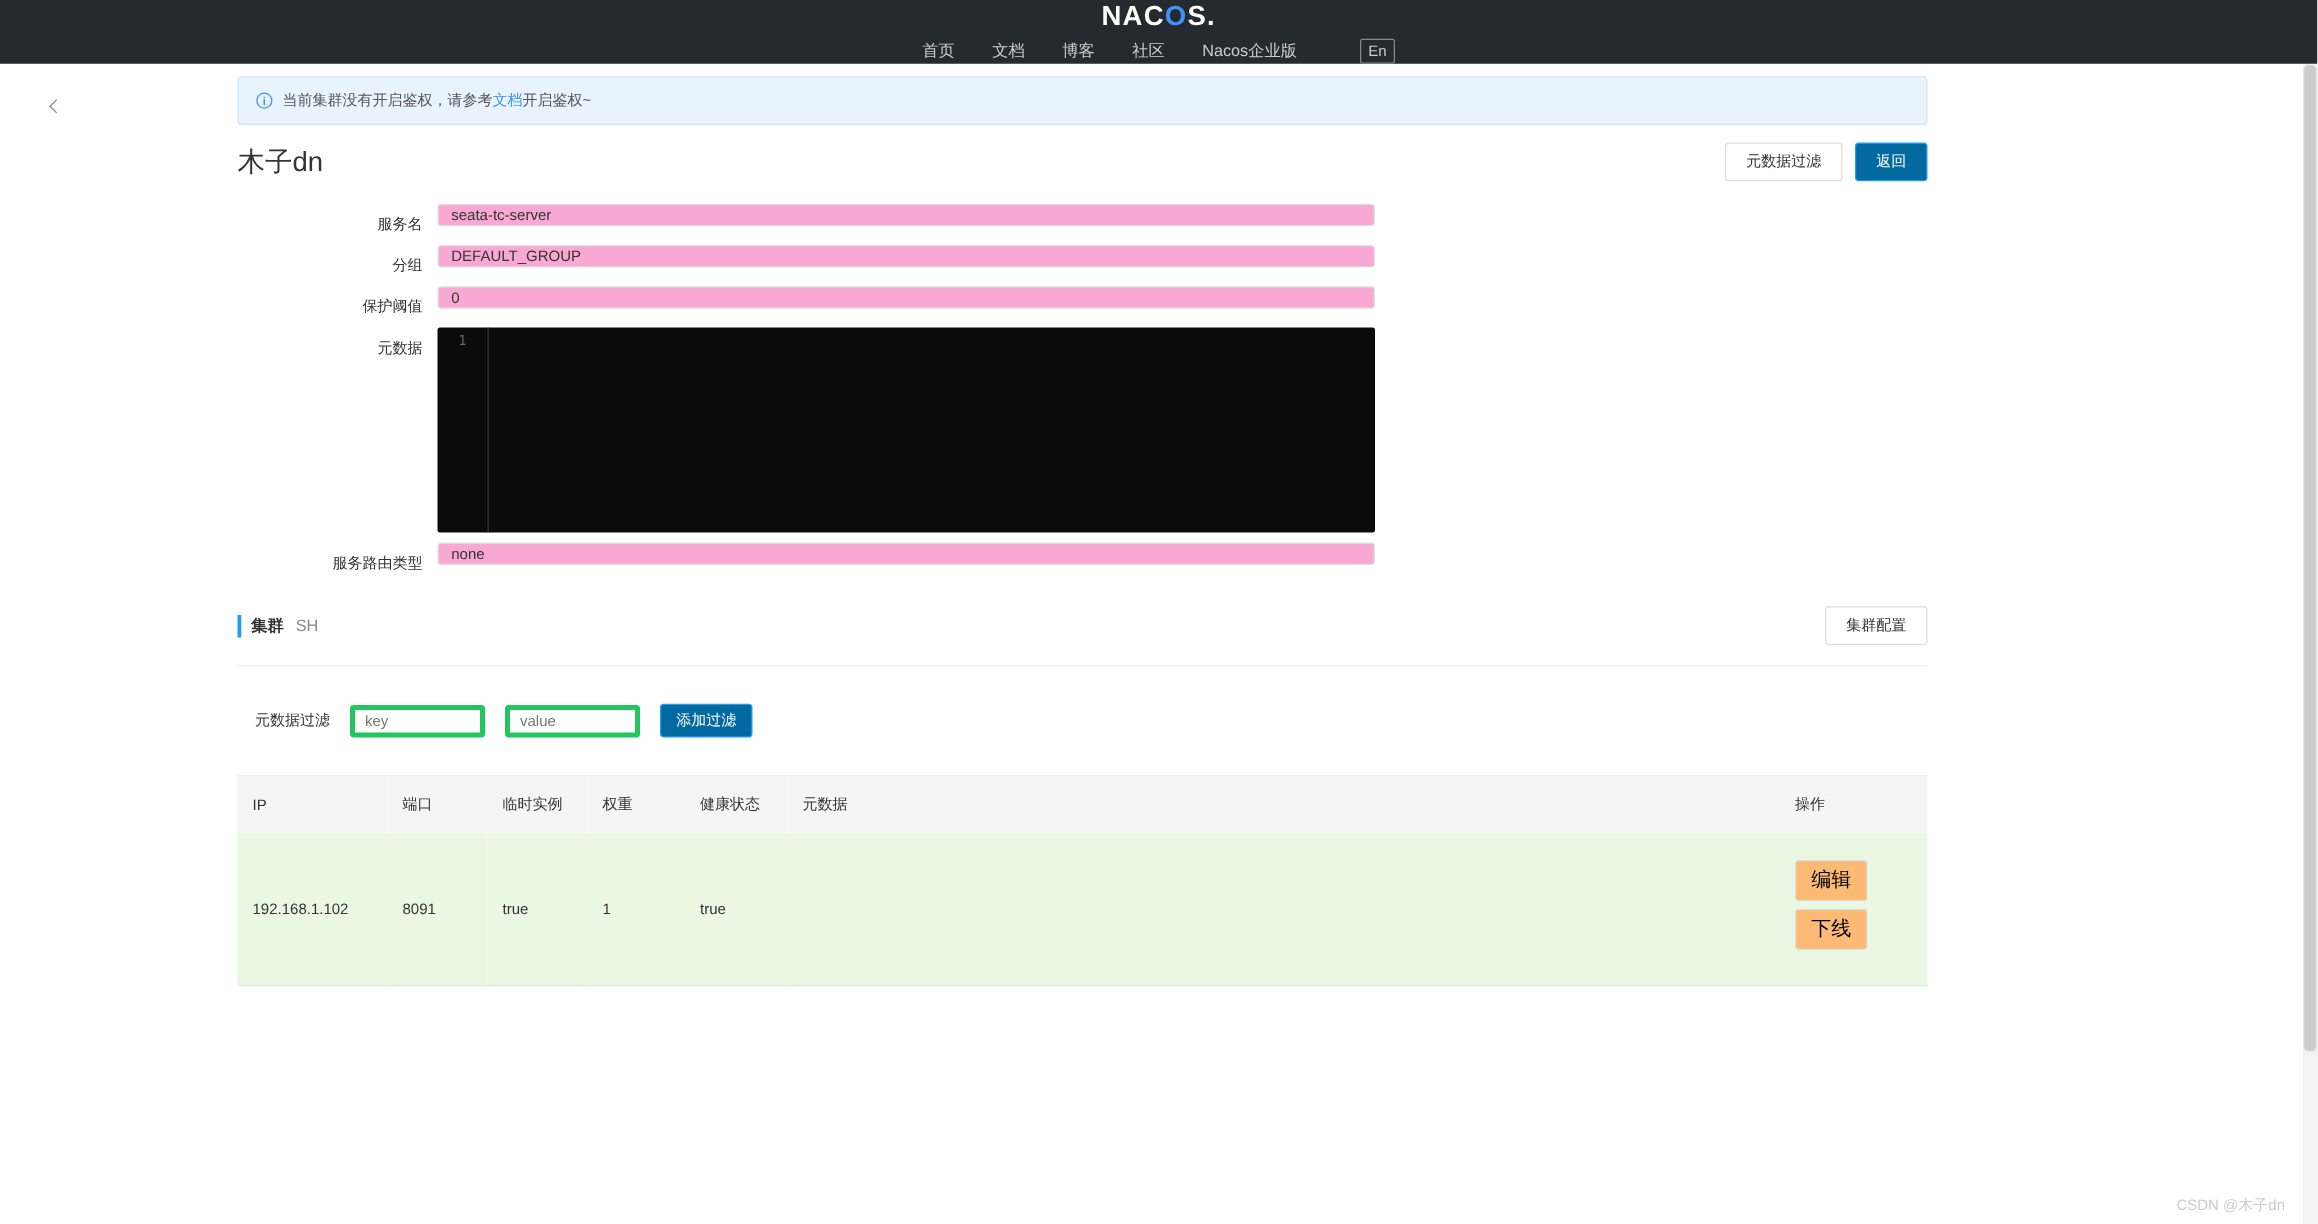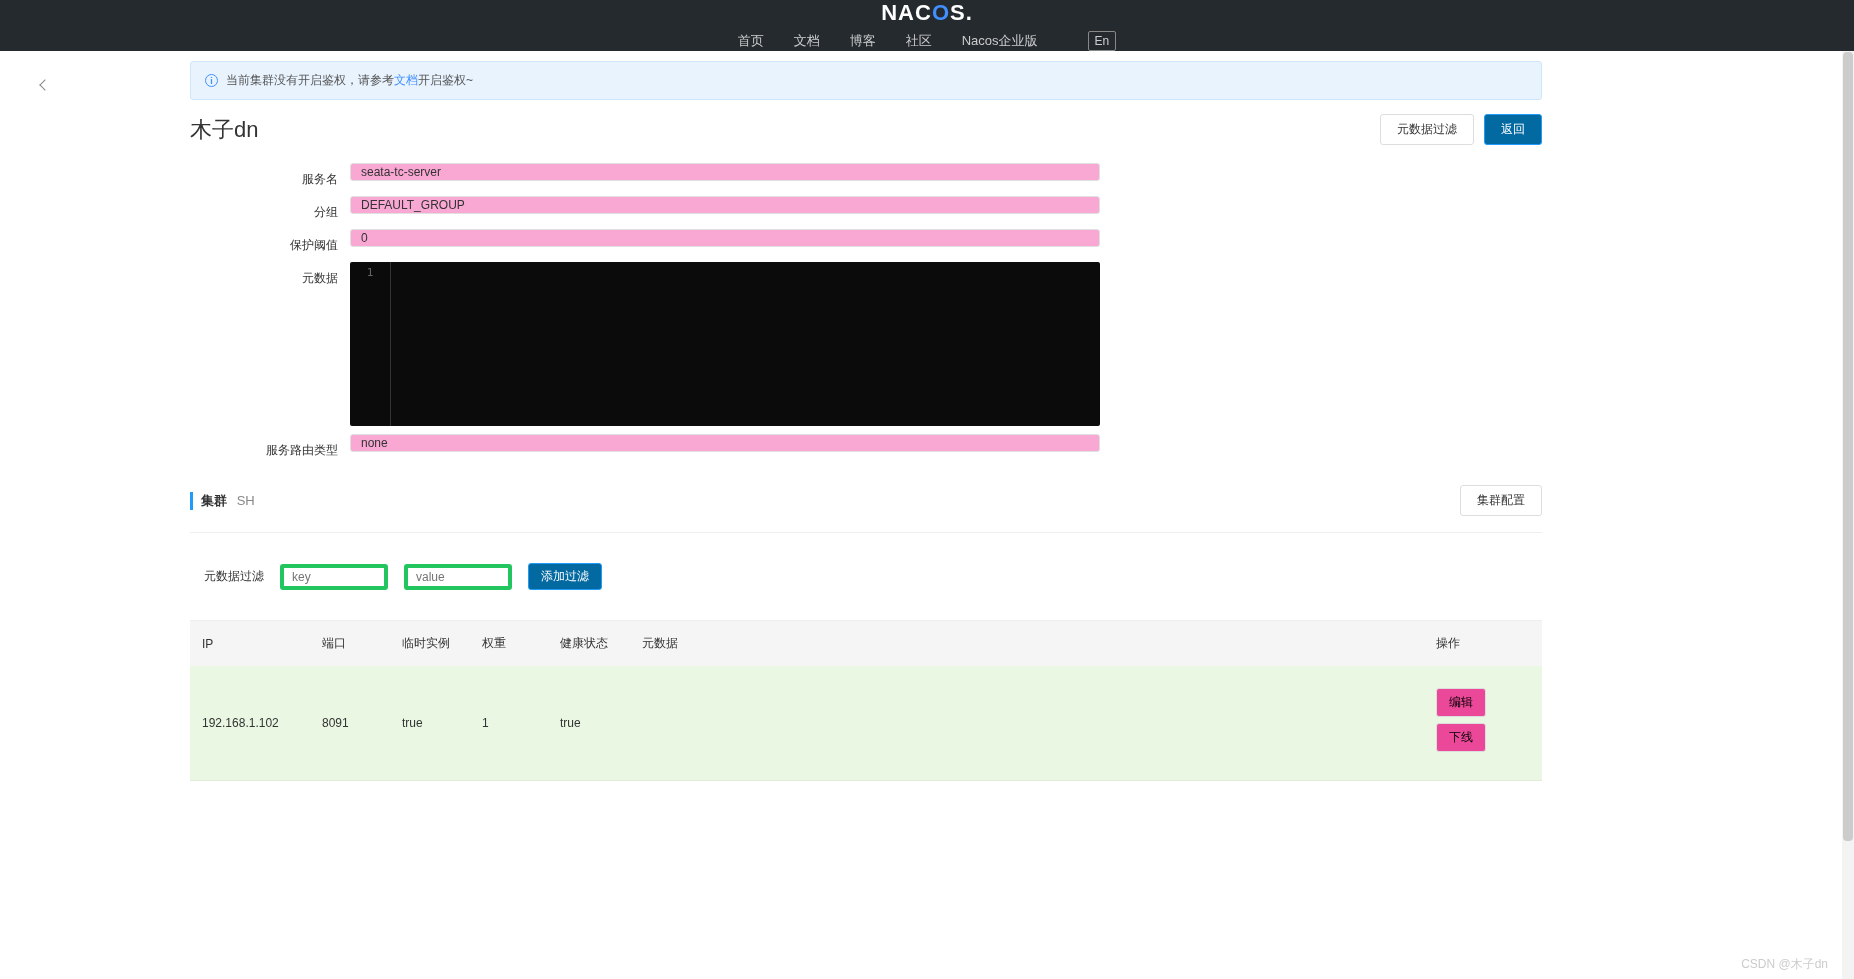--- a/index.html
+++ b/index.html
@@ -51,21 +51,21 @@
     
     .filter-row { display: flex; align-items: center; gap: 16px; margin: 30px 0 30px 14px; }
     .filter-label { font-size: 12px; }
     .filter-input { width: 108px; height: 26px; border: 4px solid #22c55e; border-radius: 3px; padding: 0 8px; font-size: 12px; }
     
     
     .tbl { width: 100%; border-collapse: collapse; font-size: 12px; }
     .tbl th { background: #f5f5f5; text-align: left; padding: 14px 12px; font-weight: 500; color: #333; border-top: 1px solid #eee; }
     .tbl td { padding: 22px 12px; background: #eaf7e3; color: #333; border-bottom: 1px solid #e0eed8; }
     .tbl td.actions { white-space: nowrap; }
-    .btn-ghost { background: #ec4899; border: 1px solid #ddd; padding: 5px 12px; border-radius: 3px; font-size: 12px; display: block; margin-bottom: 6px; cursor: pointer;}
+    .btn-ghost { background: #fdba74; border: 1px solid #ddd; padding: 5px 12px; border-radius: 3px; font-size: 16px; display: block; margin-bottom: 6px; cursor: pointer;}
     .col-ip{width:120px}.col-port{width:80px}.col-temp{width:80px}.col-weight{width:78px}.col-health{width:82px}.col-meta{width:auto}.col-act{width:118px}
     
     .watermark { position: fixed; bottom: 6px; right: 26px; color: #ccc; font-size: 12px; }
     .scroll-track { position: fixed; right:0; top:51px; bottom:0; width:12px; background:#f3f3f3; }
     .scroll-thumb { width:10px; margin:1px; height:85%; background:#ccc; border-radius:4px; }
   </style>
 </head>
 <body>
 
 <div class="topnav">

